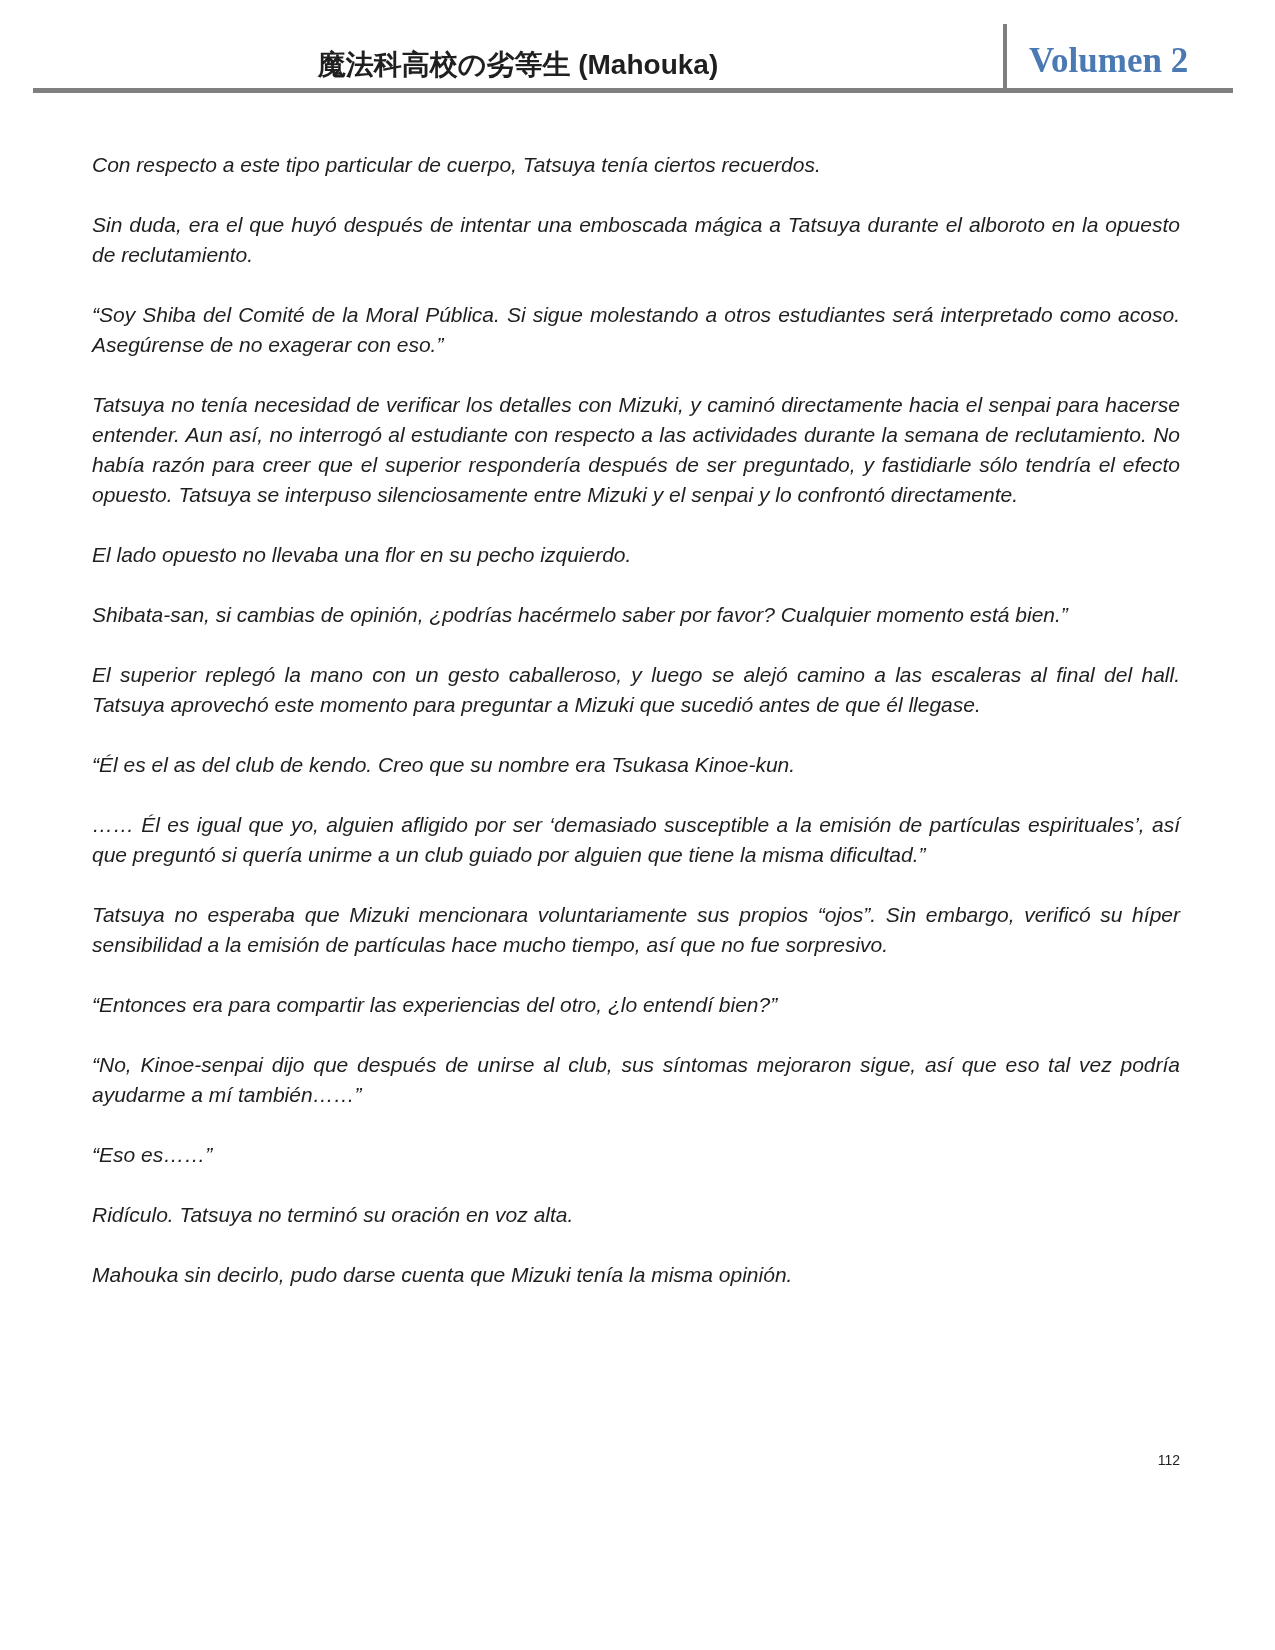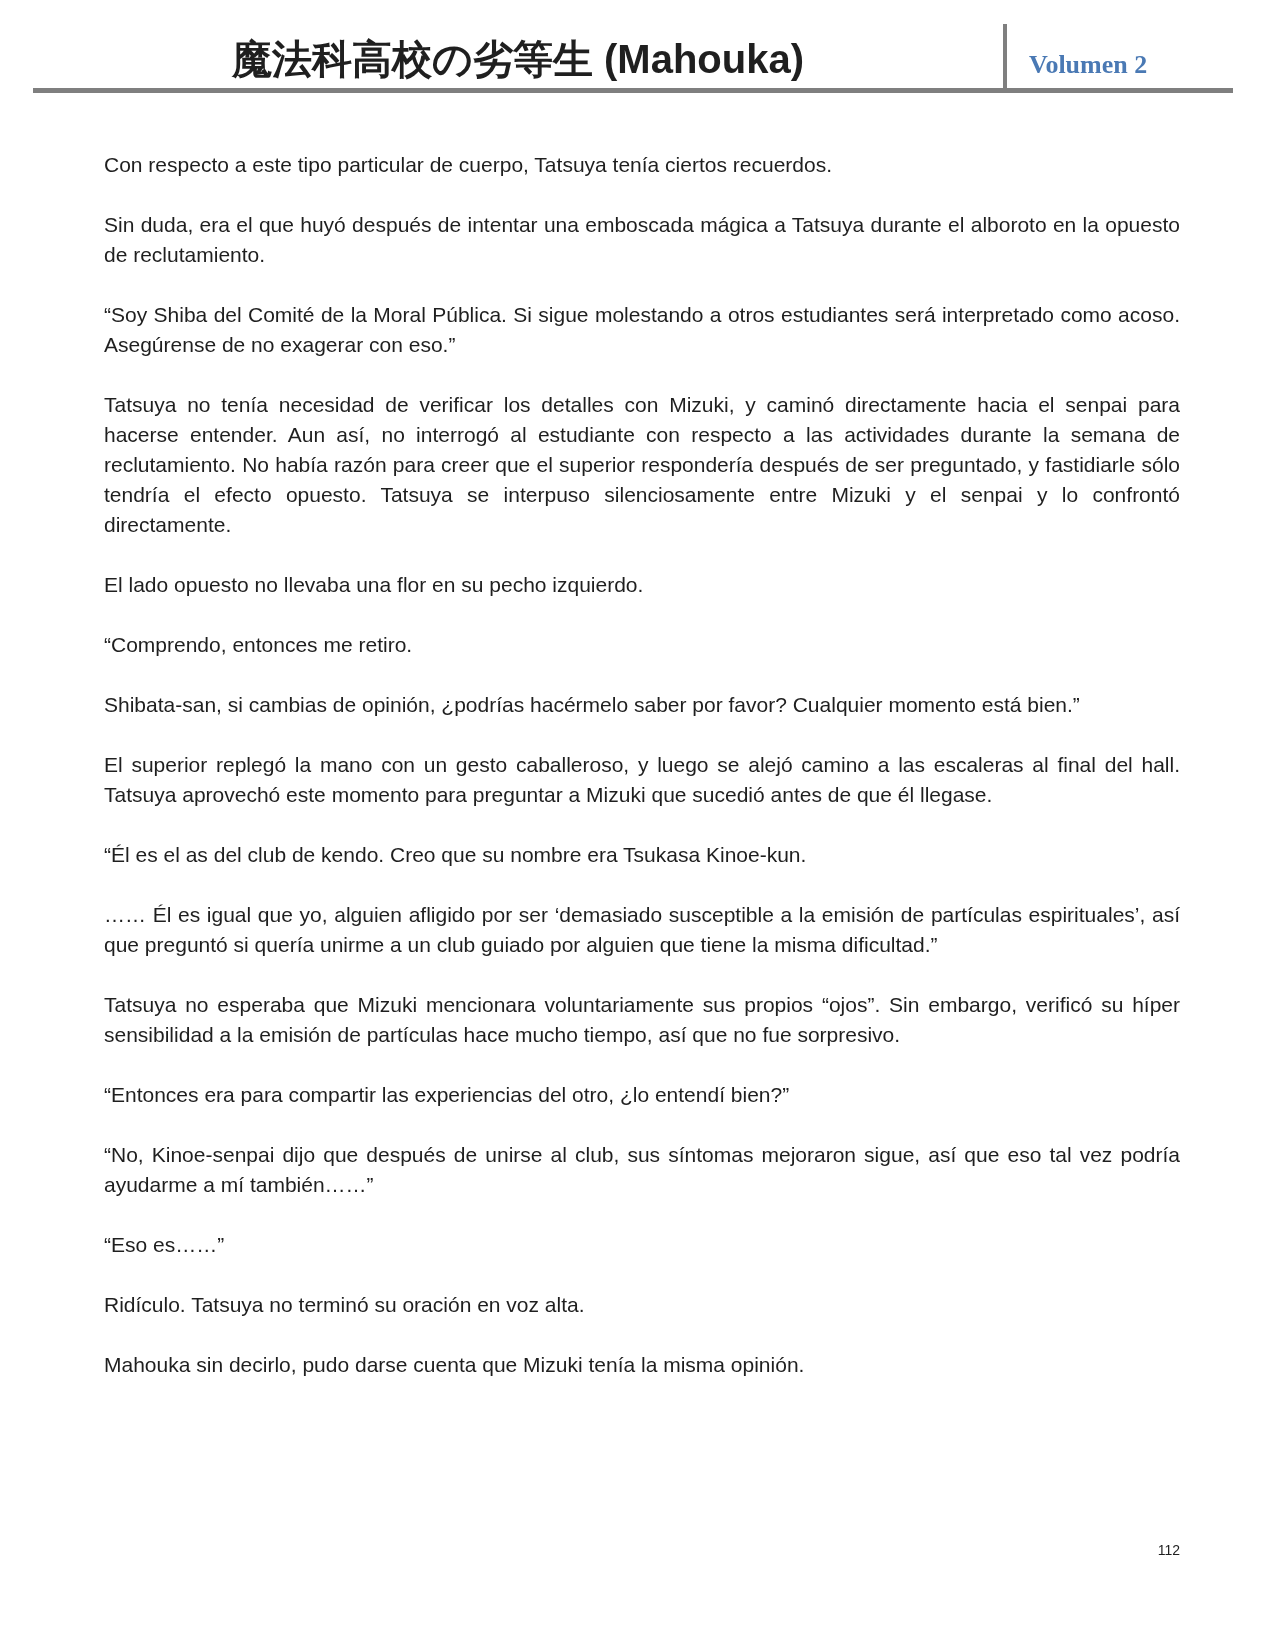--- a/index.html
+++ b/index.html
@@ -26,21 +26,21 @@
     align-items: stretch;
     height: 88px;
   }
   .header-title-cell {
     width: 970px;
     display: flex;
     justify-content: center;
     align-items: flex-end;
   }
   .header-title {
-    font-size: 40px;
+    font-size: 28px;
     font-weight: bold;
     line-height: 1;
     padding-bottom: 9px;
     color: #1f1f1f;
     white-space: nowrap;
     margin-top: 32px;
   }
   .header-vbar {
     width: 4px;
     height: 64px;
@@ -48,40 +48,41 @@
     background: #7f7f7f;
   }
   .header-volume-cell {
     flex: 1;
     display: flex;
     align-items: flex-end;
     padding-left: 22px;
   }
   .header-volume {
     font-family: "Liberation Serif", "DejaVu Serif", serif;
-    font-size: 26px;
+    font-size: 35px;
     font-weight: bold;
     line-height: 1;
     padding-bottom: 10px;
     white-space: nowrap;
   }
   .header-rule {
     height: 5px;
     background: #7f7f7f;
   }
   
   .main {
     padding: 57px 95px 0 88px;
   }
   .para {
-    margin: 0 0 30px 16px;
+    margin: 0 0 30px 4px;
     font-size: 21px;
     line-height: 30px;
     text-align: justify;
     color: #1f1f1f;
+    font-style: italic;
   }
   
   .footer {
     padding: 125px 95px 30px 88px;
     text-align: right;
   }
   .page-number {
     font-size: 14px;
     line-height: 30px;
     color: #1f1f1f;
@@ -105,21 +106,20 @@
     <div class="header-rule" style="background: rgb(127, 127, 127);"></div>
   </header>
 
   <main class="main">
     <div id="paragraphs">
         <p class="para">Con respecto a este tipo particular de cuerpo, Tatsuya tenía ciertos recuerdos.</p>
         <p class="para">Sin duda, era el que huyó después de intentar una emboscada mágica a Tatsuya durante el alboroto en la opuesto de reclutamiento.</p>
         <p class="para">“Soy Shiba del Comité de la Moral Pública. Si sigue molestando a otros estudiantes será interpretado como acoso. Asegúrense de no exagerar con eso.”</p>
         <p class="para">Tatsuya no tenía necesidad de verificar los detalles con Mizuki, y caminó directamente hacia el senpai para hacerse entender. Aun así, no interrogó al estudiante con respecto a las actividades durante la semana de reclutamiento. No había razón para creer que el superior respondería después de ser preguntado, y fastidiarle sólo tendría el efecto opuesto. Tatsuya se interpuso silenciosamente entre Mizuki y el senpai y lo confrontó directamente.</p>
         <p class="para">El lado opuesto no llevaba una flor en su pecho izquierdo.</p>
-        <p class="para">“Comprendo, entonces me retiro.</p>
         <p class="para">Shibata-san, si cambias de opinión, ¿podrías hacérmelo saber por favor? Cualquier momento está bien.”</p>
         <p class="para">El superior replegó la mano con un gesto caballeroso, y luego se alejó camino a las escaleras al final del hall. Tatsuya aprovechó este momento para preguntar a Mizuki que sucedió antes de que él llegase.</p>
         <p class="para">“Él es el as del club de kendo. Creo que su nombre era Tsukasa Kinoe-kun.</p>
         <p class="para">…… Él es igual que yo, alguien afligido por ser ‘demasiado susceptible a la emisión de partículas espirituales’, así que preguntó si quería unirme a un club guiado por alguien que tiene la misma dificultad.”</p>
         <p class="para">Tatsuya no esperaba que Mizuki mencionara voluntariamente sus propios “ojos”. Sin embargo, verificó su híper sensibilidad a la emisión de partículas hace mucho tiempo, así que no fue sorpresivo.</p>
         <p class="para">“Entonces era para compartir las experiencias del otro, ¿lo entendí bien?”</p>
         <p class="para">“No, Kinoe-senpai dijo que después de unirse al club, sus síntomas mejoraron sigue, así que eso tal vez podría ayudarme a mí también……”</p>
         <p class="para">“Eso es……”</p>
         <p class="para">Ridículo. Tatsuya no terminó su oración en voz alta.</p>
         <p class="para">Mahouka sin decirlo, pudo darse cuenta que Mizuki tenía la misma opinión.</p>

